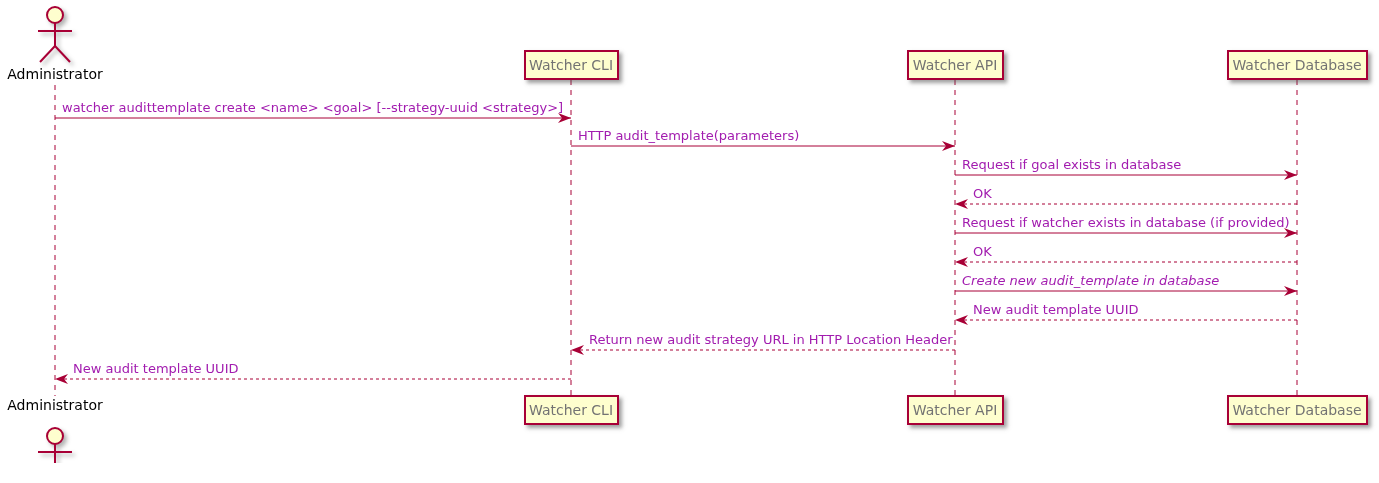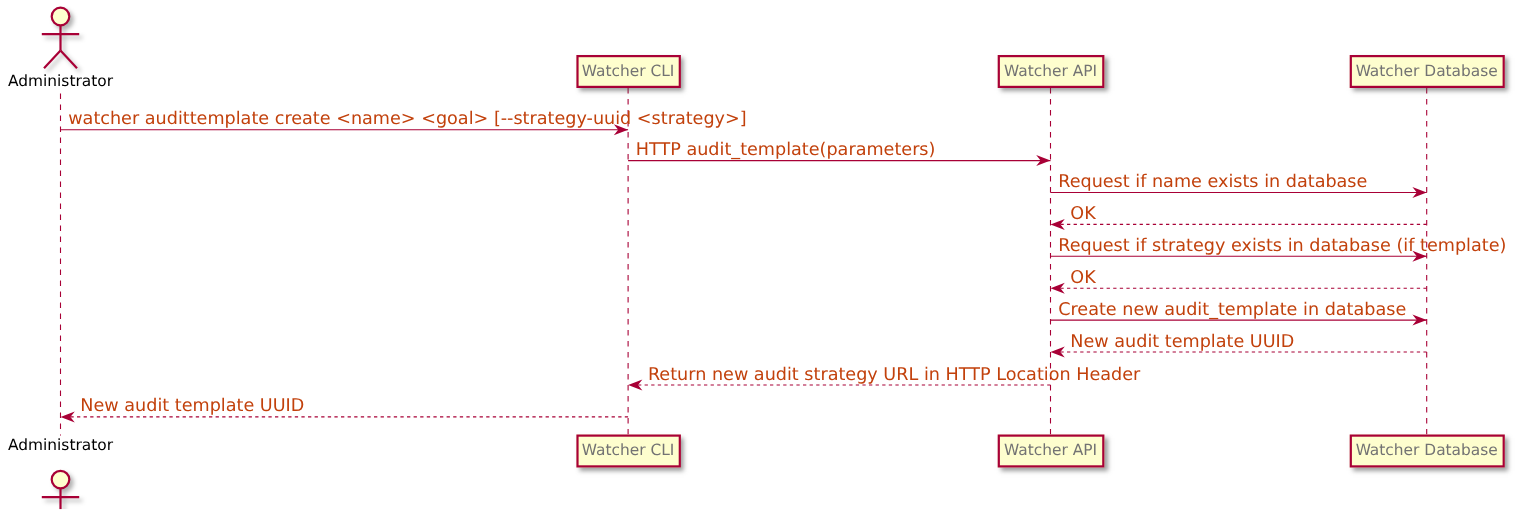--- a/index.html
+++ b/index.html
@@ -24,22 +24,22 @@
   }
   .actor-label{
     position:absolute;
     transform:translateX(-50%);
     color:#000000;
     font-size:14px;
     white-space:nowrap;
   }
   .message-label{
     position:absolute;
-    color:#c2410c;
-    font-size:16px;
+    color:#a21caf;
+    font-size:13px;
     white-space:nowrap;
     line-height:15px;
   }
 </style>
 </head>
 <body>
 
 <div id="stage">
   <svg id="diagram-svg" xmlns="http://www.w3.org/2000/svg">
       <line x1="55" y1="85" x2="55" y2="396" stroke="#A80036" stroke-width="1" stroke-dasharray="5,5"></line>
@@ -85,22 +85,22 @@
       <div class="actor-label" style="left: 55px; top: 66px;">Administrator</div>
       <div class="actor-label" style="left: 55px; top: 397px;">Administrator</div>
       <div class="participant-box" style="left: 523.5px; top: 50px; width: 95px; height: 30px;">Watcher CLI</div>
       <div class="participant-box" style="left: 523.5px; top: 395px; width: 95px; height: 30px;">Watcher CLI</div>
       <div class="participant-box" style="left: 906.5px; top: 50px; width: 97px; height: 30px;">Watcher API</div>
       <div class="participant-box" style="left: 906.5px; top: 395px; width: 97px; height: 30px;">Watcher API</div>
       <div class="participant-box" style="left: 1226.5px; top: 50px; width: 141px; height: 30px;">Watcher Database</div>
       <div class="participant-box" style="left: 1226.5px; top: 395px; width: 141px; height: 30px;">Watcher Database</div>
       <div class="message-label" style="left: 62px; top: 100px;">watcher audittemplate create &lt;name&gt; &lt;goal&gt; [--strategy-uuid &lt;strategy&gt;]</div>
       <div class="message-label" style="left: 578px; top: 128px;">HTTP audit_template(parameters)</div>
-      <div class="message-label" style="left: 962px; top: 157px;">Request if name exists in database</div>
+      <div class="message-label" style="left: 962px; top: 157px;">Request if goal exists in database</div>
       <div class="message-label" style="left: 973px; top: 186px;">OK</div>
-      <div class="message-label" style="left: 962px; top: 215px;">Request if strategy exists in database (if template)</div>
+      <div class="message-label" style="left: 962px; top: 215px;">Request if watcher exists in database (if provided)</div>
       <div class="message-label" style="left: 973px; top: 244px;">OK</div>
-      <div class="message-label" style="left: 962px; top: 273px;">Create new audit_template in database</div>
+      <div class="message-label" style="left: 962px; top: 273px; font-style: italic;">Create new audit_template in database</div>
       <div class="message-label" style="left: 973px; top: 302px;">New audit template UUID</div>
       <div class="message-label" style="left: 589px; top: 332px;">Return new audit strategy URL in HTTP Location Header</div>
       <div class="message-label" style="left: 73px; top: 361px;">New audit template UUID</div>
     </div>
 </div>
 
 </body></html>

